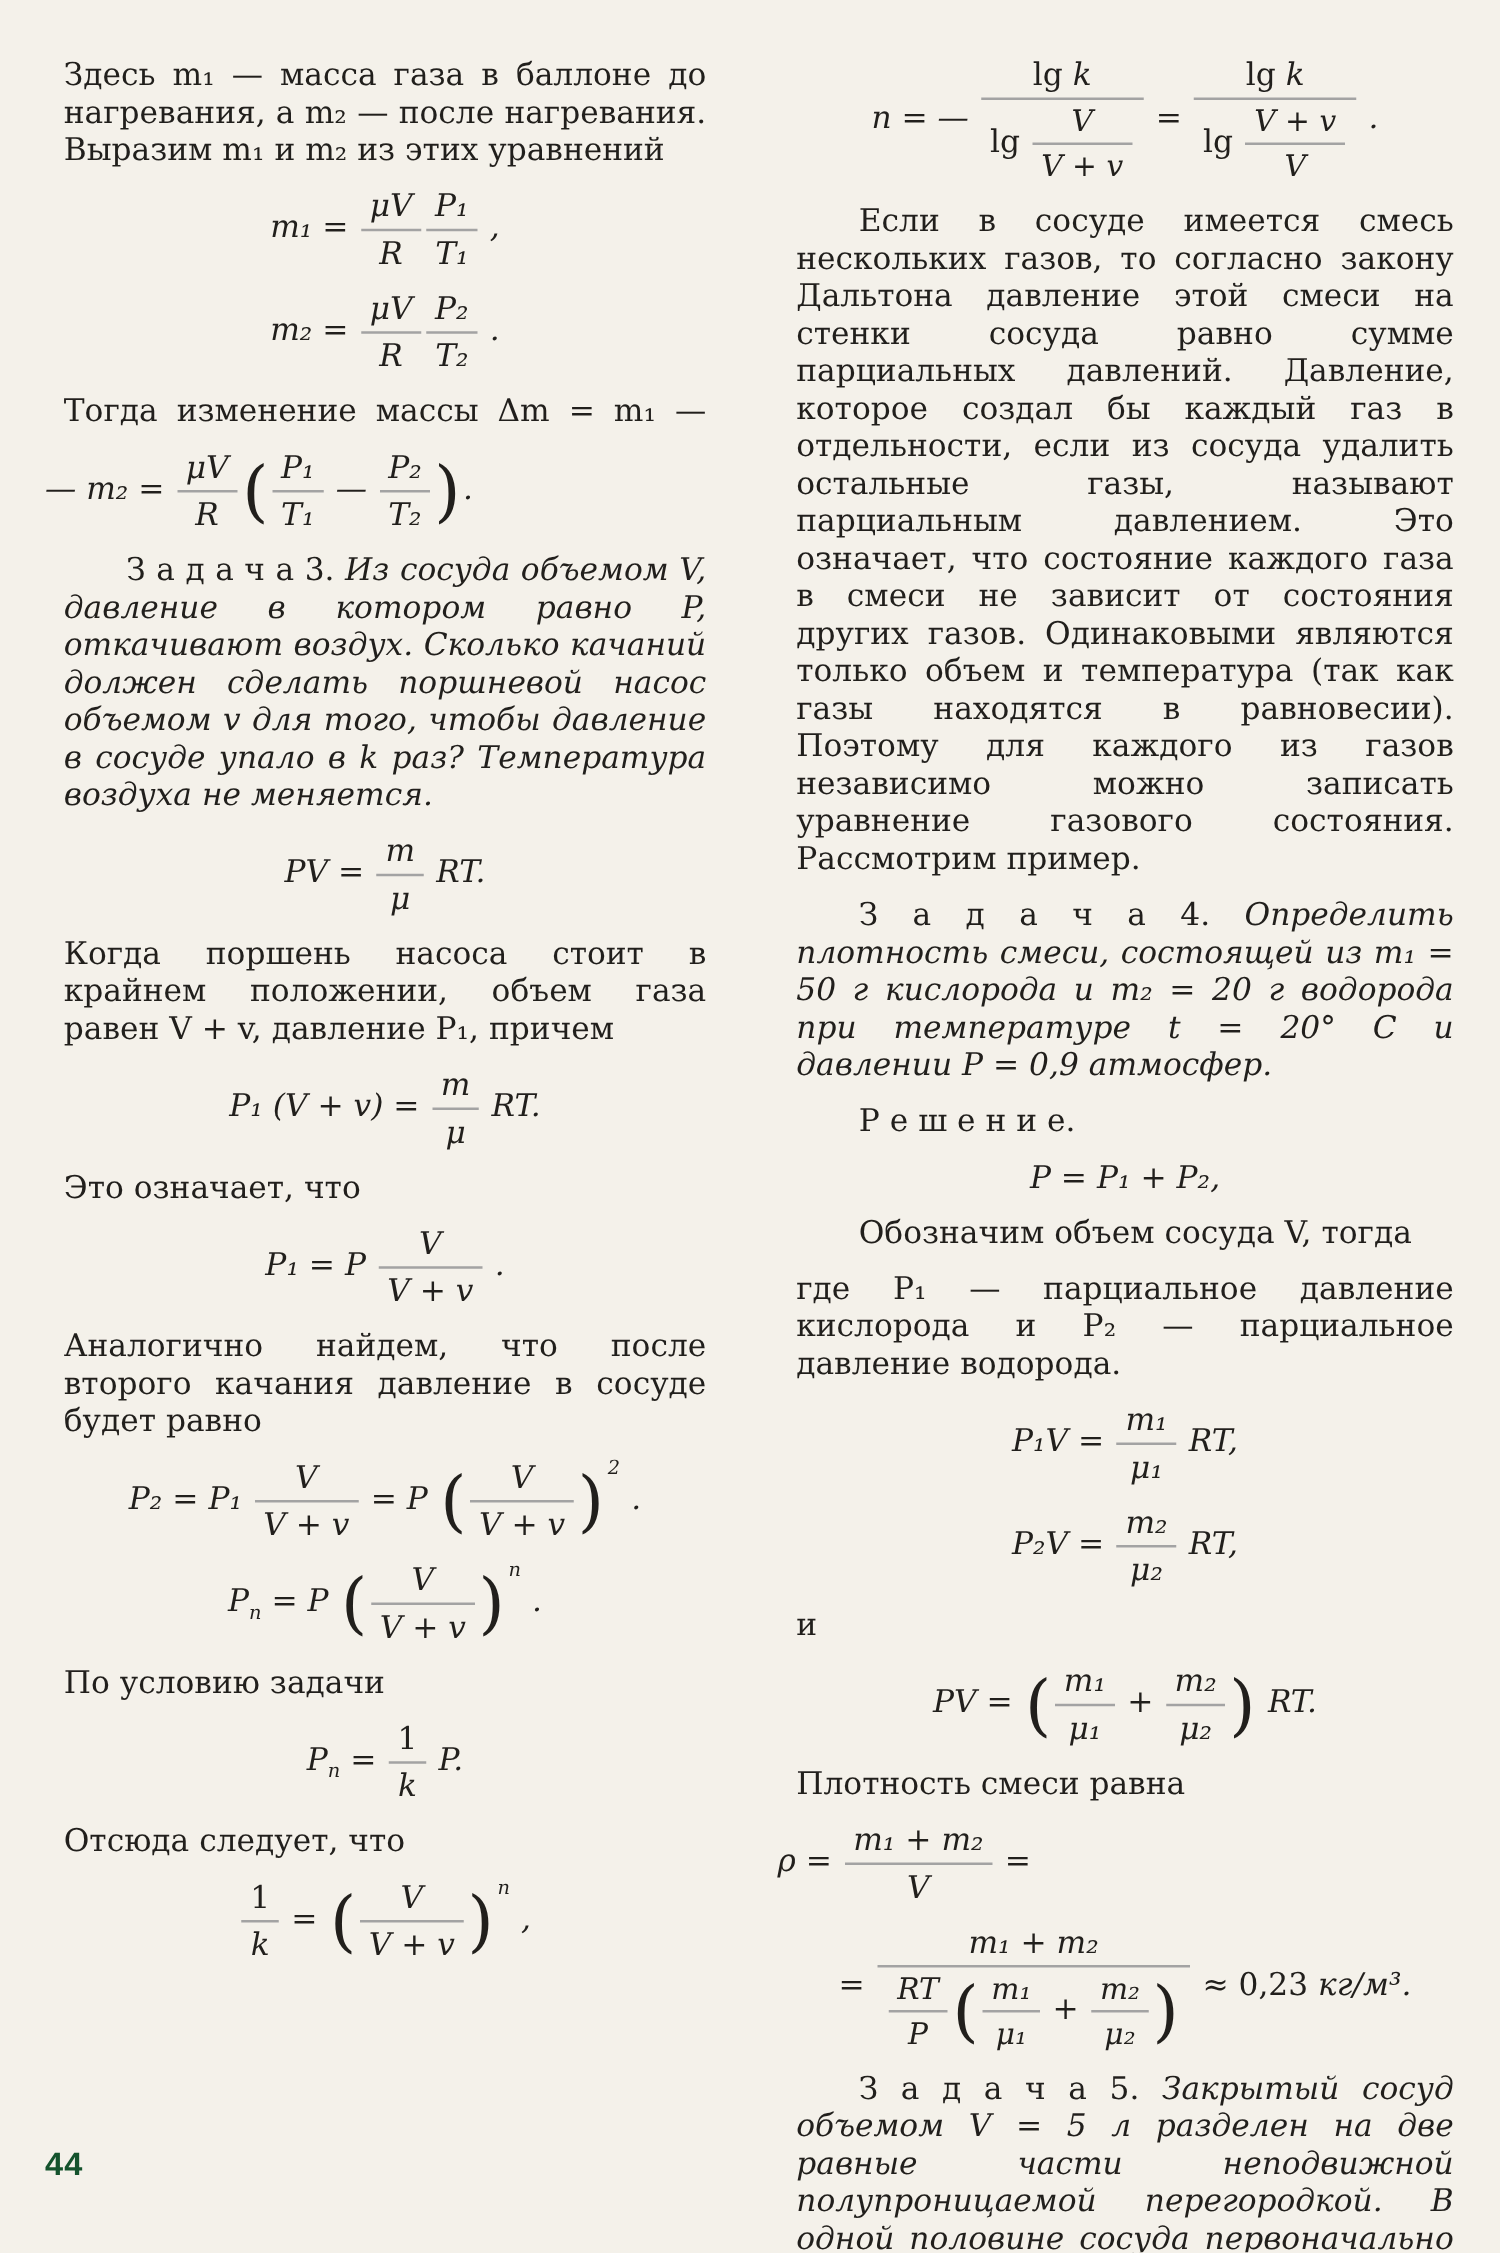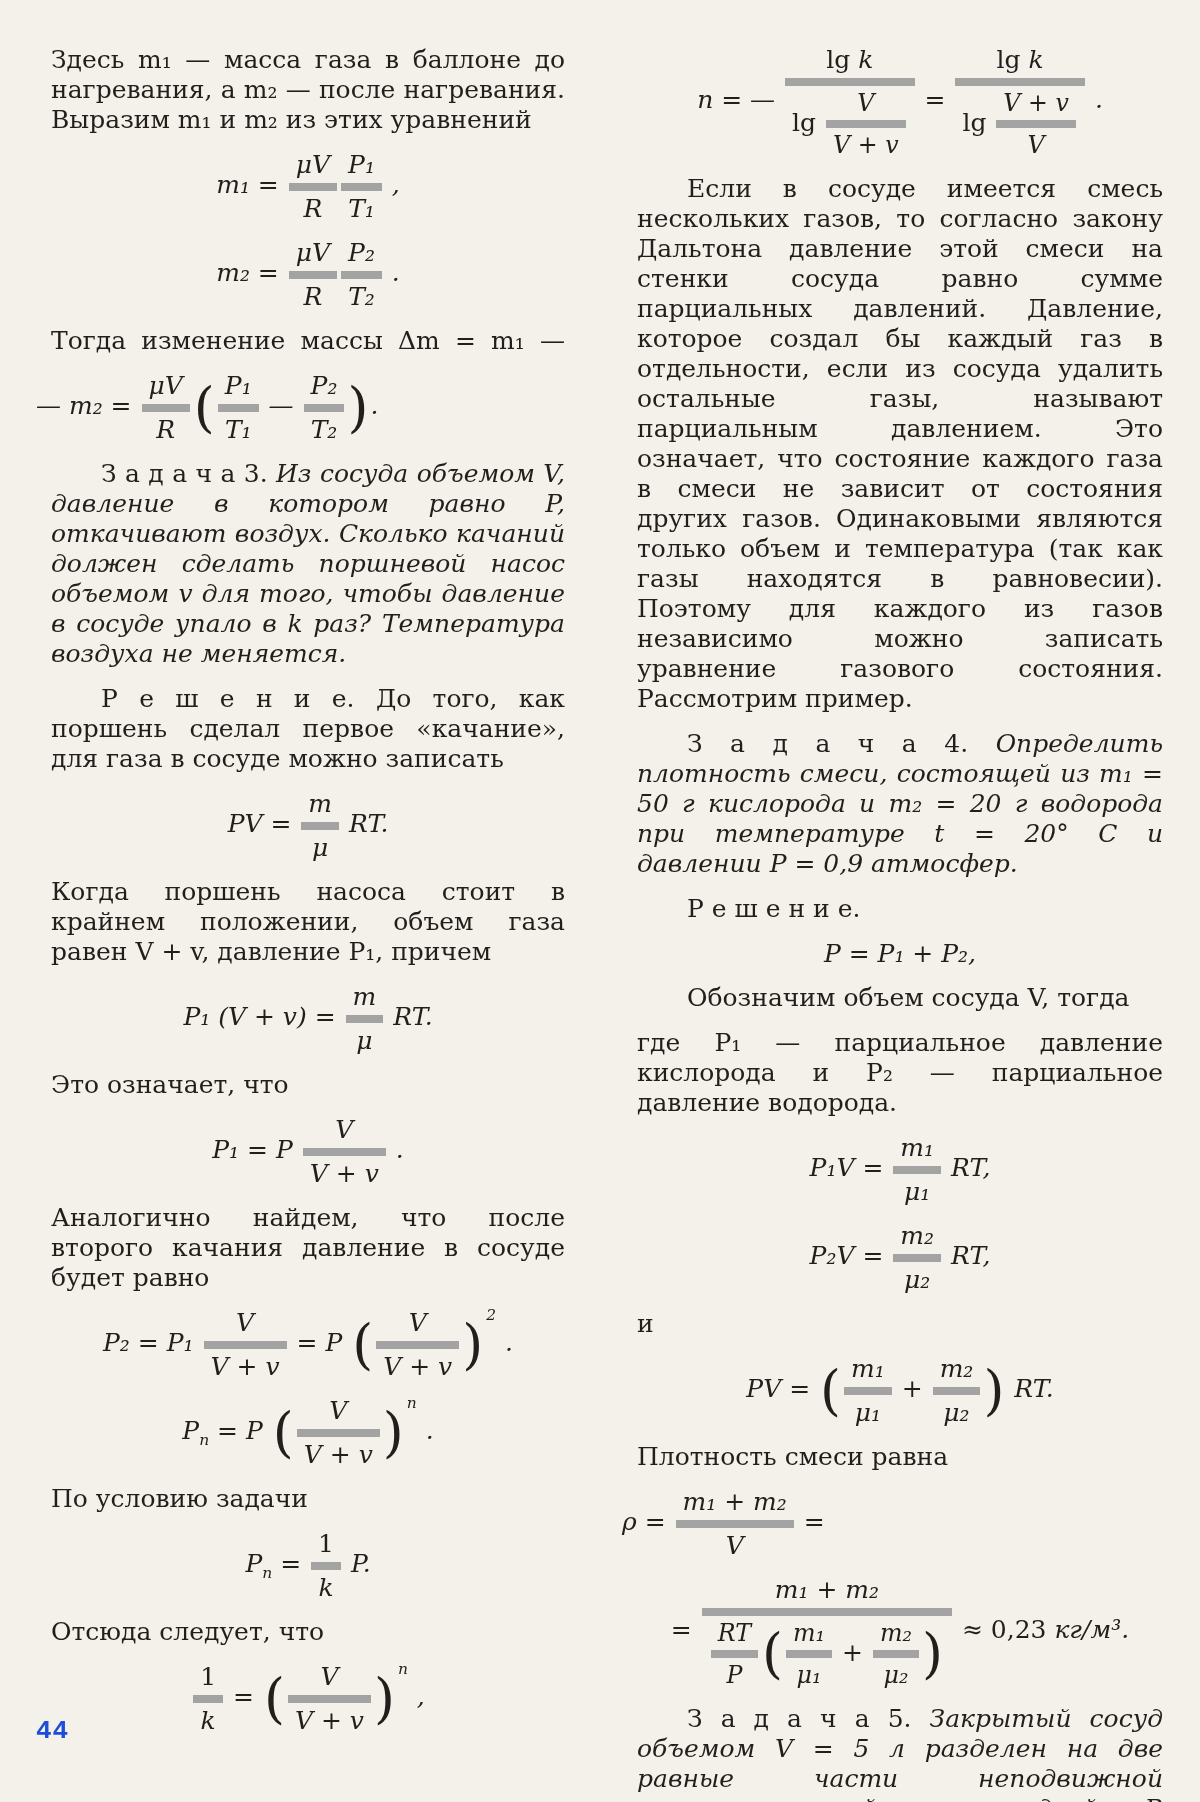--- a/index.html
+++ b/index.html
@@ -17,52 +17,51 @@
   .it{font-style:italic;}
   .lead{font-style:normal;}
   
   .eq{
     font-size:25px;font-style:italic;text-align:center;
     margin:15px 0;line-height:1.18;white-space:nowrap;
   }
   .eq-left{text-align:left;}
   .eq .rm{font-style:normal;}
   .frac{display:inline-block;vertical-align:middle;text-align:center;padding:0 2px;}
-  .fnum{display:block;padding:0 7px 3px;border-bottom:8px solid #a3a3a3;}
+  .fnum{display:block;padding:0 7px 3px;border-bottom:2px solid #a3a3a3;}
   .fden{display:block;padding:3px 7px 0;}
   .frac .frac{font-size:0.95em;}
   .mgroup{display:inline-flex;align-items:center;vertical-align:middle;margin:0 1px;}
   .paren{font-size:2.15em;font-style:normal;line-height:0.85;padding:0 1px;}
   .ginner{display:inline-block;}
   .gsup{font-size:0.62em;align-self:flex-start;line-height:1;margin:0 0 0 2px;}
   sub.msub{font-size:0.62em;line-height:1;}
   .page-number{
     position:absolute;left:36px;top:1716px;
-    font-family:Liberation Mono, monospace;
-    font-weight:bold;font-size:26px;letter-spacing:1px;color:#1d4ed8;
+    font-family:Liberation Sans, sans-serif;
+    font-weight:bold;font-size:26px;letter-spacing:1px;color:#14532d;
   }
 </style>
 </head>
 <body>
 
 <div class="page">
   <div class="cols">
 
     <div class="col-left">
       <p class="body">Здесь m₁ — масса газа в баллоне до нагревания, а m₂ — после нагревания. Выразим m₁ и m₂ из этих уравнений</p>
       <div class="eq"><span>m₁&nbsp;=&nbsp;</span><span class="frac"><span class="fnum"><span>μV</span></span><span class="fden"><span>R</span></span></span><span class="frac"><span class="fnum"><span>P₁</span></span><span class="fden"><span>T₁</span></span></span><span>&nbsp;,</span></div>
       <div class="eq"><span>m₂&nbsp;=&nbsp;</span><span class="frac"><span class="fnum"><span>μV</span></span><span class="fden"><span>R</span></span></span><span class="frac"><span class="fnum"><span>P₂</span></span><span class="fden"><span>T₂</span></span></span><span>&nbsp;.</span></div>
       <p class="body stretch">Тогда изменение массы Δm = m₁ —</p>
       <div class="eq eq-left"><span>—&nbsp;m₂&nbsp;=&nbsp;</span><span class="frac"><span class="fnum"><span>μV</span></span><span class="fden"><span>R</span></span></span><span class="mgroup">
             <span class="paren">(</span>
             <span class="ginner"><span class="frac"><span class="fnum"><span>P₁</span></span><span class="fden"><span>T₁</span></span></span><span>&nbsp;—&nbsp;</span><span class="frac"><span class="fnum"><span>P₂</span></span><span class="fden"><span>T₂</span></span></span></span>
             <span class="paren">)</span>
           </span><span>.</span></div>
       <p class="body ind"><span class="lead">З а д а ч а  3.</span> <span class="it">Из сосуда объемом V, давление в котором равно P, откачивают воздух. Сколько качаний должен сделать поршневой насос объемом v для того, чтобы давление в сосуде упало в k раз? Температура воздуха не меняется.</span></p>
-      <p class="body ind"><span class="lead">Р е ш е н и е.</span> <span>До того, как поршень сделал первое «качание», для газа в сосуде можно записать</span></p>
       <div class="eq"><span>PV&nbsp;=&nbsp;</span><span class="frac"><span class="fnum"><span>m</span></span><span class="fden"><span>μ</span></span></span><span>&nbsp;RT.</span></div>
       <p class="body">Когда поршень насоса стоит в крайнем положении, объем газа равен V + v, давление P₁, причем</p>
       <div class="eq"><span>P₁&nbsp;(V&nbsp;+&nbsp;v)&nbsp;=&nbsp;</span><span class="frac"><span class="fnum"><span>m</span></span><span class="fden"><span>μ</span></span></span><span>&nbsp;RT.</span></div>
       <p class="body">Это означает, что</p>
       <div class="eq"><span>P₁&nbsp;=&nbsp;P&nbsp;</span><span class="frac"><span class="fnum"><span>V</span></span><span class="fden"><span>V&nbsp;+&nbsp;v</span></span></span><span>&nbsp;.</span></div>
       <p class="body">Аналогично найдем, что после второго качания давление в сосуде будет равно</p>
       <div class="eq"><span>P₂&nbsp;=&nbsp;P₁&nbsp;</span><span class="frac"><span class="fnum"><span>V</span></span><span class="fden"><span>V&nbsp;+&nbsp;v</span></span></span><span>&nbsp;=&nbsp;P&nbsp;</span><span class="mgroup">
             <span class="paren">(</span>
             <span class="ginner"><span class="frac"><span class="fnum"><span>V</span></span><span class="fden"><span>V&nbsp;+&nbsp;v</span></span></span></span>
             <span class="paren">)</span>

